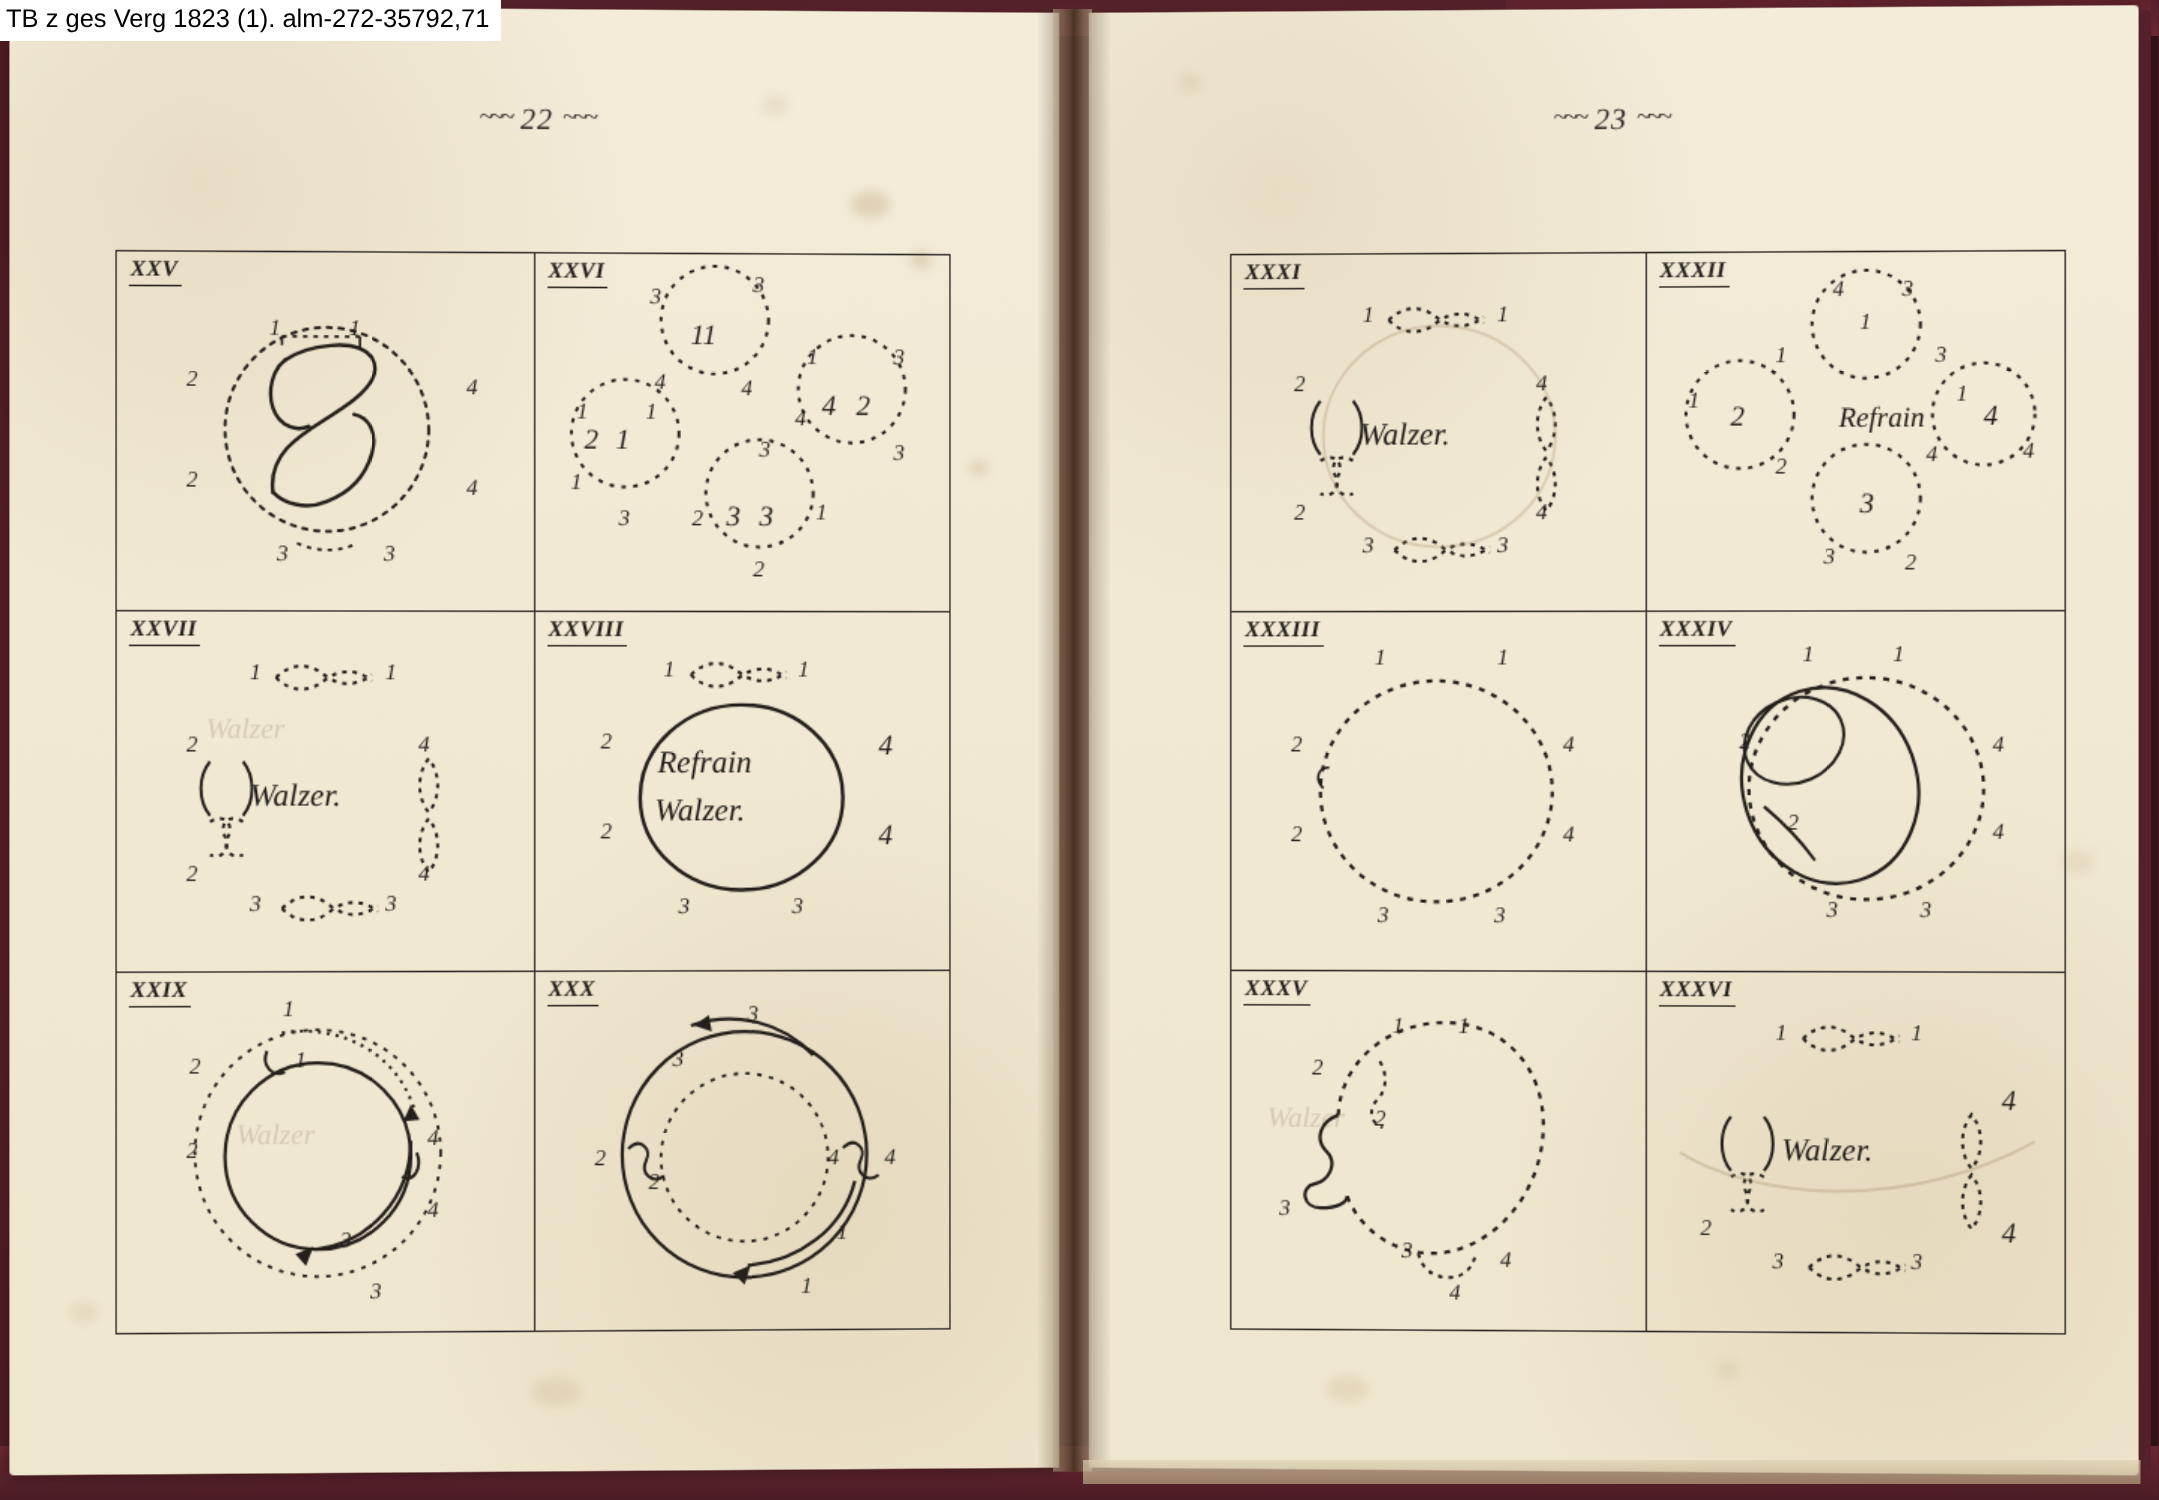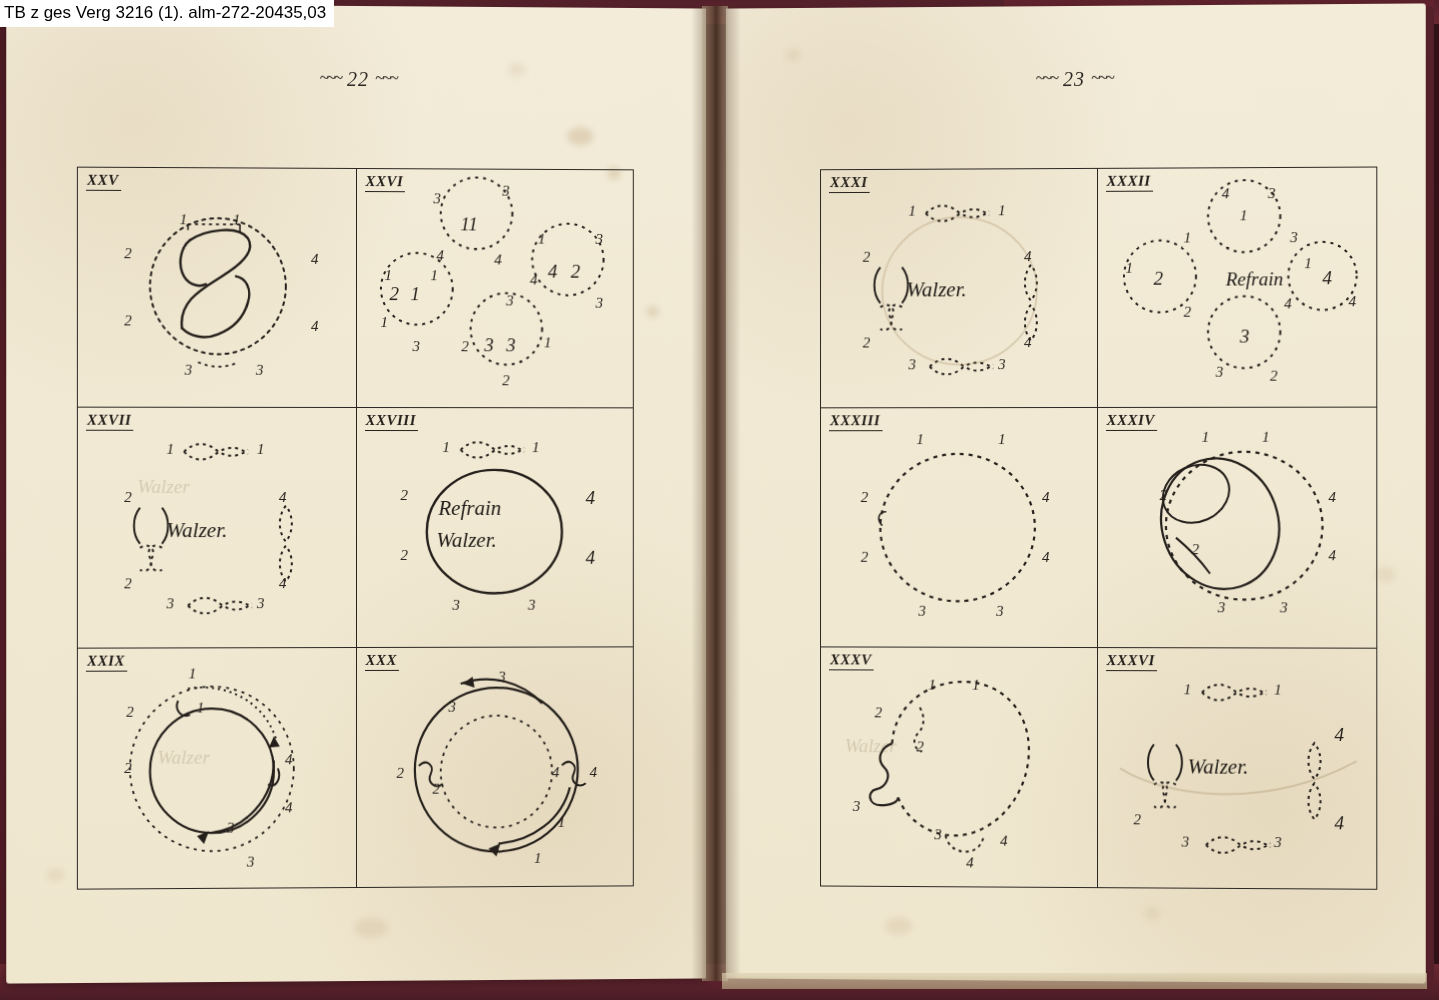--- a/index.html
+++ b/index.html
@@ -569,14 +569,14 @@
         </div>
 
       </div>
     </div>
 
     <div class="spine-edge"></div>
     <div class="gutter"></div>
     <div class="edge-pages-bottom"></div>
   </div>
 
-  <div id="caption">TB z ges Verg 3216 (1). alm-272-20435,03</div>
+  <div id="caption">TB z ges Verg 1823 (1). alm-272-35792,71</div>
 </div>
 
 </body></html>

